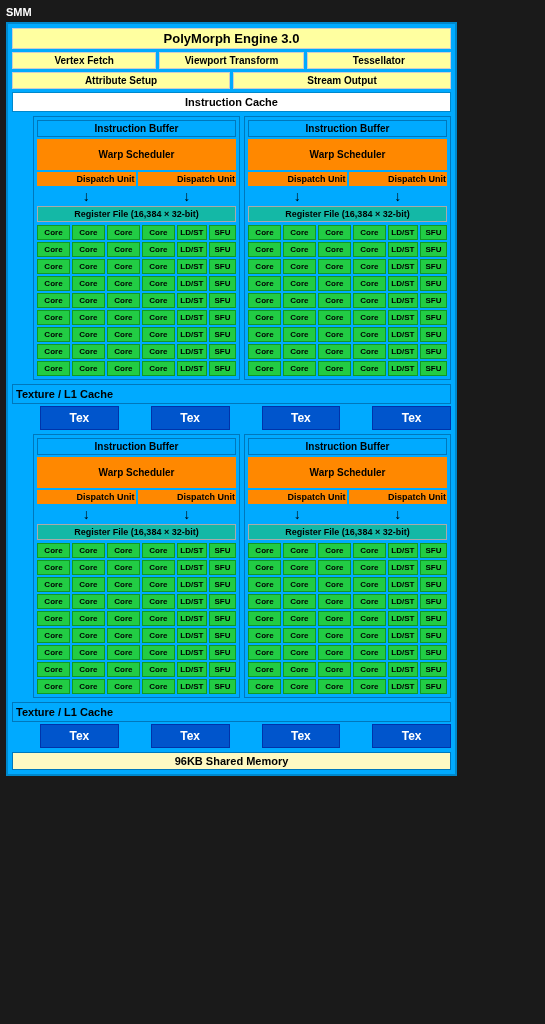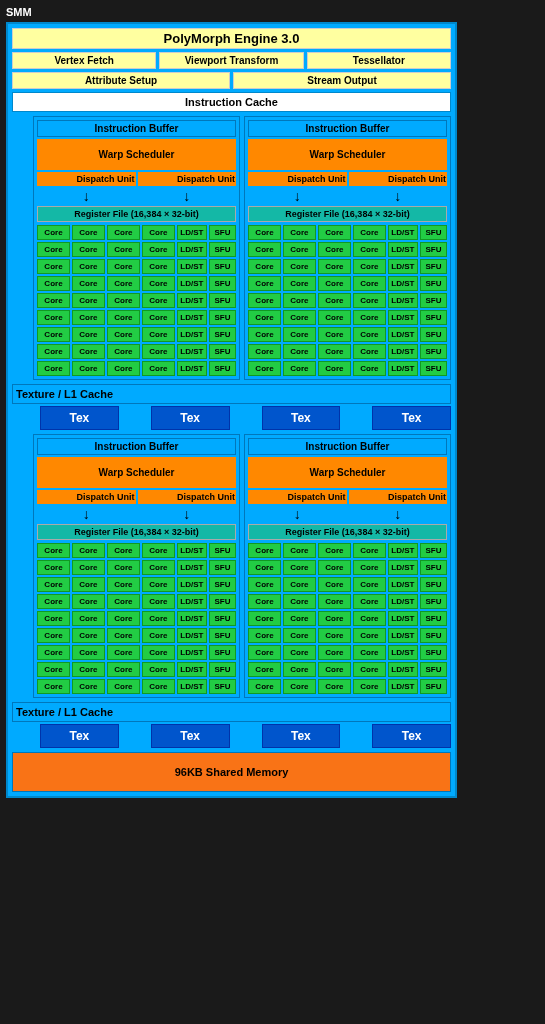--- a/index.html
+++ b/index.html
@@ -185,24 +185,24 @@
       background: #0055cc;
       border: 1px solid #0033aa;
       text-align: center;
       font-size: 12px;
       font-weight: bold;
       padding: 4px 14px;
       color: #fff;
       margin-left: 28px;
     }
     .shared-memory-bar {
-      background: #f97316;
+      background: #fef9c3;
       border: 1px solid #0077bb;
       text-align: center;
-      padding: 13px;
+      padding: 2px;
       font-size: 11px;
       font-weight: bold;
       color: #000;
       margin-top: 4px;
     }
   </style>
 </head>
 <body>
 
 <div class="main-container">

